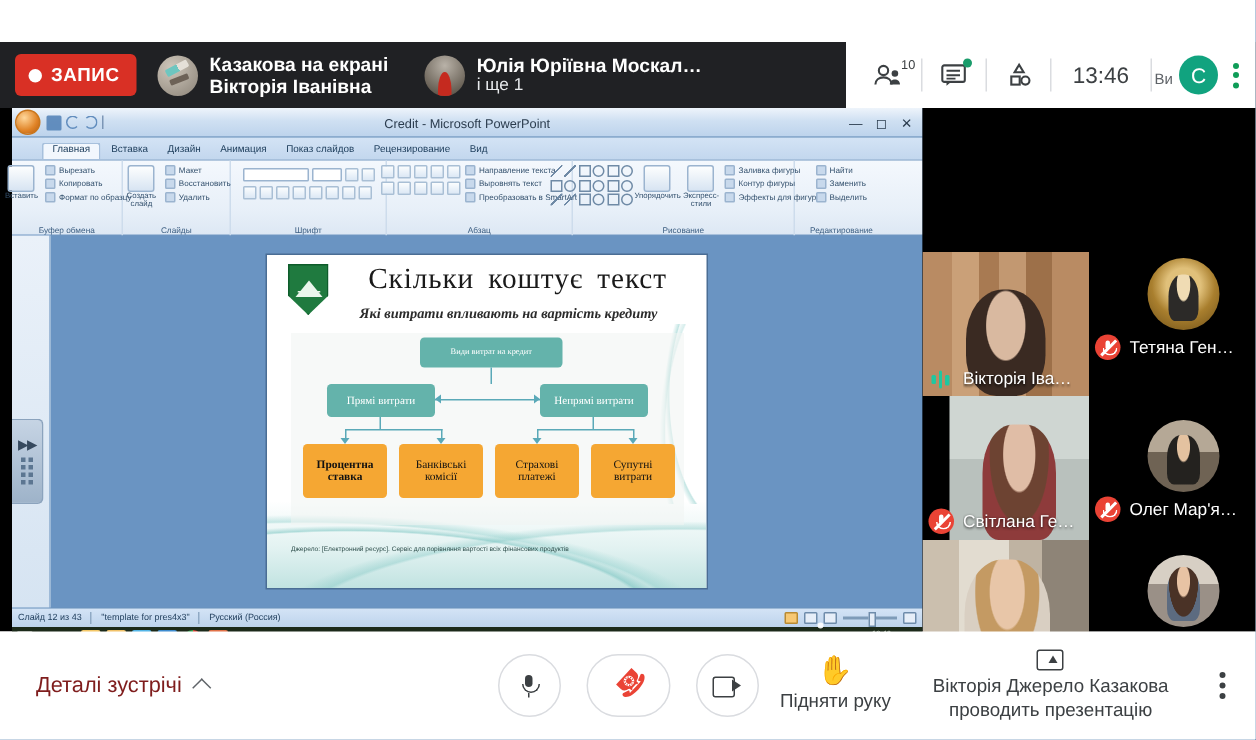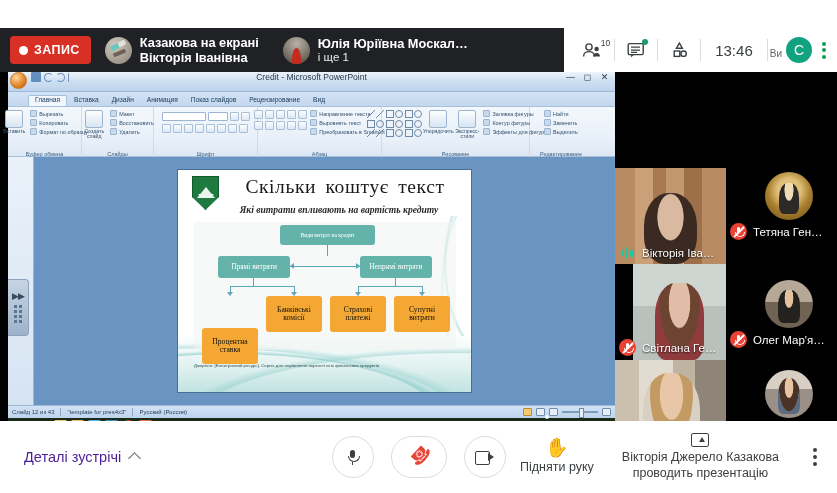--- a/index.html
+++ b/index.html
@@ -98,21 +98,21 @@
   .kebab-green i { width: 4px; height: 4px; border-radius: 50%; background: #0f9d58; }
 
   
   .stage { position: absolute; left: 0; top: 72px; width: 837px; height: 349px; background: #000; }
 
   
   .share { position: absolute; left: 8px; top: 0; width: 607px; height: 348px;
     background: #3b6ea5; }
   .pp-titlebar {
     height: 20px; background: linear-gradient(180deg,#eef4fb 0%, #cfe0f2 45%, #bdd3ec 100%);
-    border-bottom: 1px solid #9bb8d6; position: relative; display: flex; align-items: flex-start;
+    border-bottom: 1px solid #9bb8d6; position: relative; display: flex; align-items: center;
   }
   .pp-orb { width: 17px; height: 17px; margin-left: 2px; border-radius: 50%;
     background: radial-gradient(circle at 35% 30%, #ffd79a, #e08326 60%, #b45c12);
     border: 1px solid #c9761c; }
   .qat { display: flex; align-items: center; gap: 3px; margin-left: 4px; }
   .qat i { width: 10px; height: 10px; display: inline-block; opacity: .85; }
   .qat .q-save { background: #4f7fb5; border-radius: 1px; }
   .qat .q-undo, .qat .q-redo { width: 9px; height: 9px; border: 1.4px solid #4f7fb5;
     border-right-color: transparent; border-radius: 50%; }
   .qat .q-redo { transform: scaleX(-1); }
@@ -197,21 +197,21 @@
     background: rgba(240,244,243,.55); }
   .dbox { position: absolute; background: #64b3ab; border-radius: 3px;
     display: flex; align-items: center; justify-content: center; text-align: center;
     font-family: "Liberation Serif", serif; color: #fff; line-height: 1.1; }
   .dbox.top { left: 86px; top: 3px; width: 95px; height: 20px; font-size: 5.6px; }
   .dbox.mid { top: 34px; width: 72px; height: 22px; font-size: 7.4px; }
   .dbox.mid.l { left: 24px; }
   .dbox.mid.r { left: 166px; }
   .dbox.leaf { top: 74px; width: 56px; height: 36px; background: #f5a733;
     color: #111; font-size: 7.6px; padding: 0 3px; }
-  .dbox.leaf.b { font-weight: normal; margin-top: 32px; }
+  .dbox.leaf.b { font-weight: bold; }
   .dbox.leaf.n1 { left: 8px; }
   .dbox.leaf.n2 { left: 72px; }
   .dbox.leaf.n3 { left: 136px; }
   .dbox.leaf.n4 { left: 200px; }
   .dline { position: absolute; background: #5aa9b8; }
   .arrow-d { position: absolute; width: 0; height: 0; border-left: 3px solid transparent;
     border-right: 3px solid transparent; border-top: 4px solid #5aa9b8; }
   .arrow-l { position: absolute; width: 0; height: 0; border-top: 3px solid transparent;
     border-bottom: 3px solid transparent; border-right: 4px solid #5aa9b8; }
   .arrow-r { position: absolute; width: 0; height: 0; border-top: 3px solid transparent;
@@ -314,21 +314,21 @@
     border-radius: 44% 44% 22% 22%; }
   .av-liana { background: linear-gradient(180deg,#d7cfc4 0 40%, #9a9087 40% 100%); }
   .av-liana::after { content:""; position:absolute; left: 27%; top: 16%; width: 46%; height: 76%;
     background: radial-gradient(ellipse at 50% 26%, #e8c3a4 0 26%, #4a3226 30% 62%, #5c6b80 64% 100%);
     border-radius: 46% 46% 22% 22%; }
 
   
   .controls { position: absolute; left: 0; top: 421px; width: 837px; height: 72px;
     background: #fff; display: flex; align-items: center; }
   .meet-details { display: flex; align-items: center; gap: 9px; margin-left: 24px; }
-  .md-text { font-size: 14.5px; color: #4c1d95; }
+  .md-text { font-size: 14.5px; color: #7f1d1d; }
   .chev-up { width: 9px; height: 9px; border-left: 1.6px solid #5f6368;
     border-top: 1.6px solid #5f6368; transform: rotate(45deg); margin-bottom: -3px; }
   .ctr-center { position: absolute; left: 50%; transform: translateX(-50%);
     display: flex; align-items: center; gap: 17px; }
   .round-btn { width: 42px; height: 42px; border-radius: 50%; border: 1px solid #dadce0;
     background: #fff; display: flex; align-items: center; justify-content: center; }
   .mic-ico { width: 10px; height: 15px; position: relative; }
   .mic-ico::before { content:""; position:absolute; left: 2.5px; top: 0; width: 5px; height: 8px;
     background: #3c4043; border-radius: 3px; }
   .mic-ico::after { content:""; position:absolute; left: 0; top: 6px; width: 10px; height: 5.5px;

